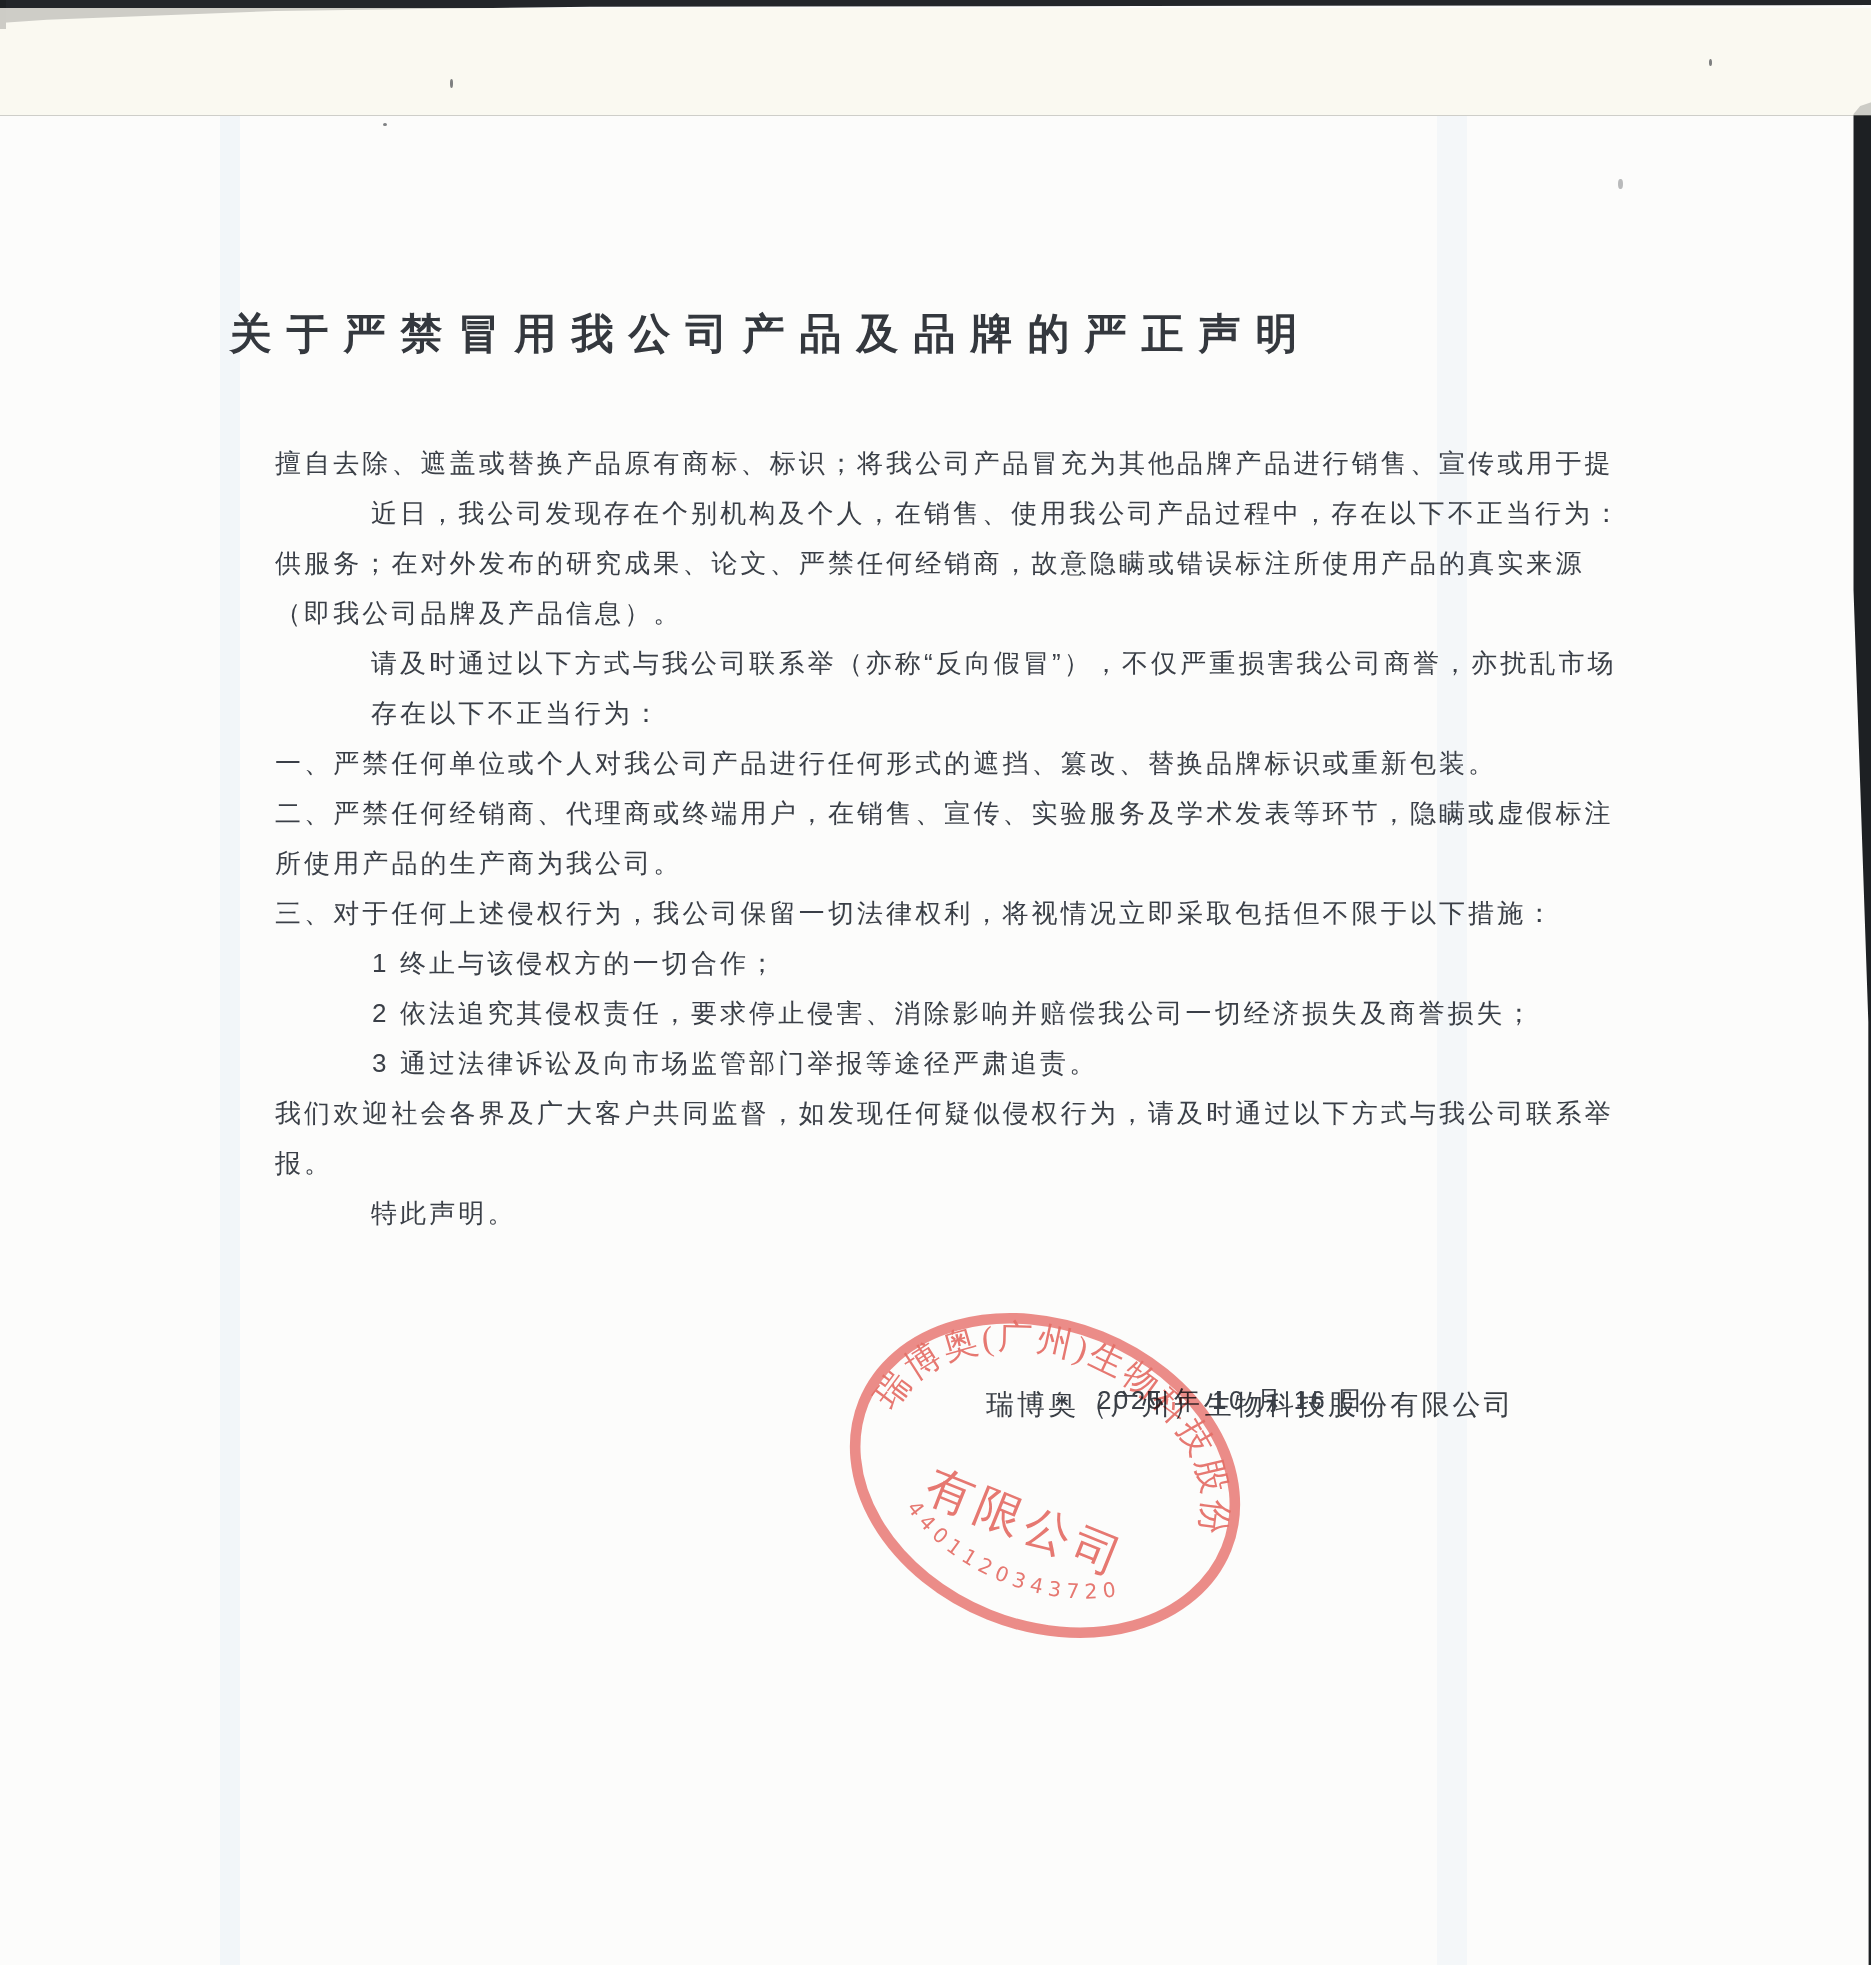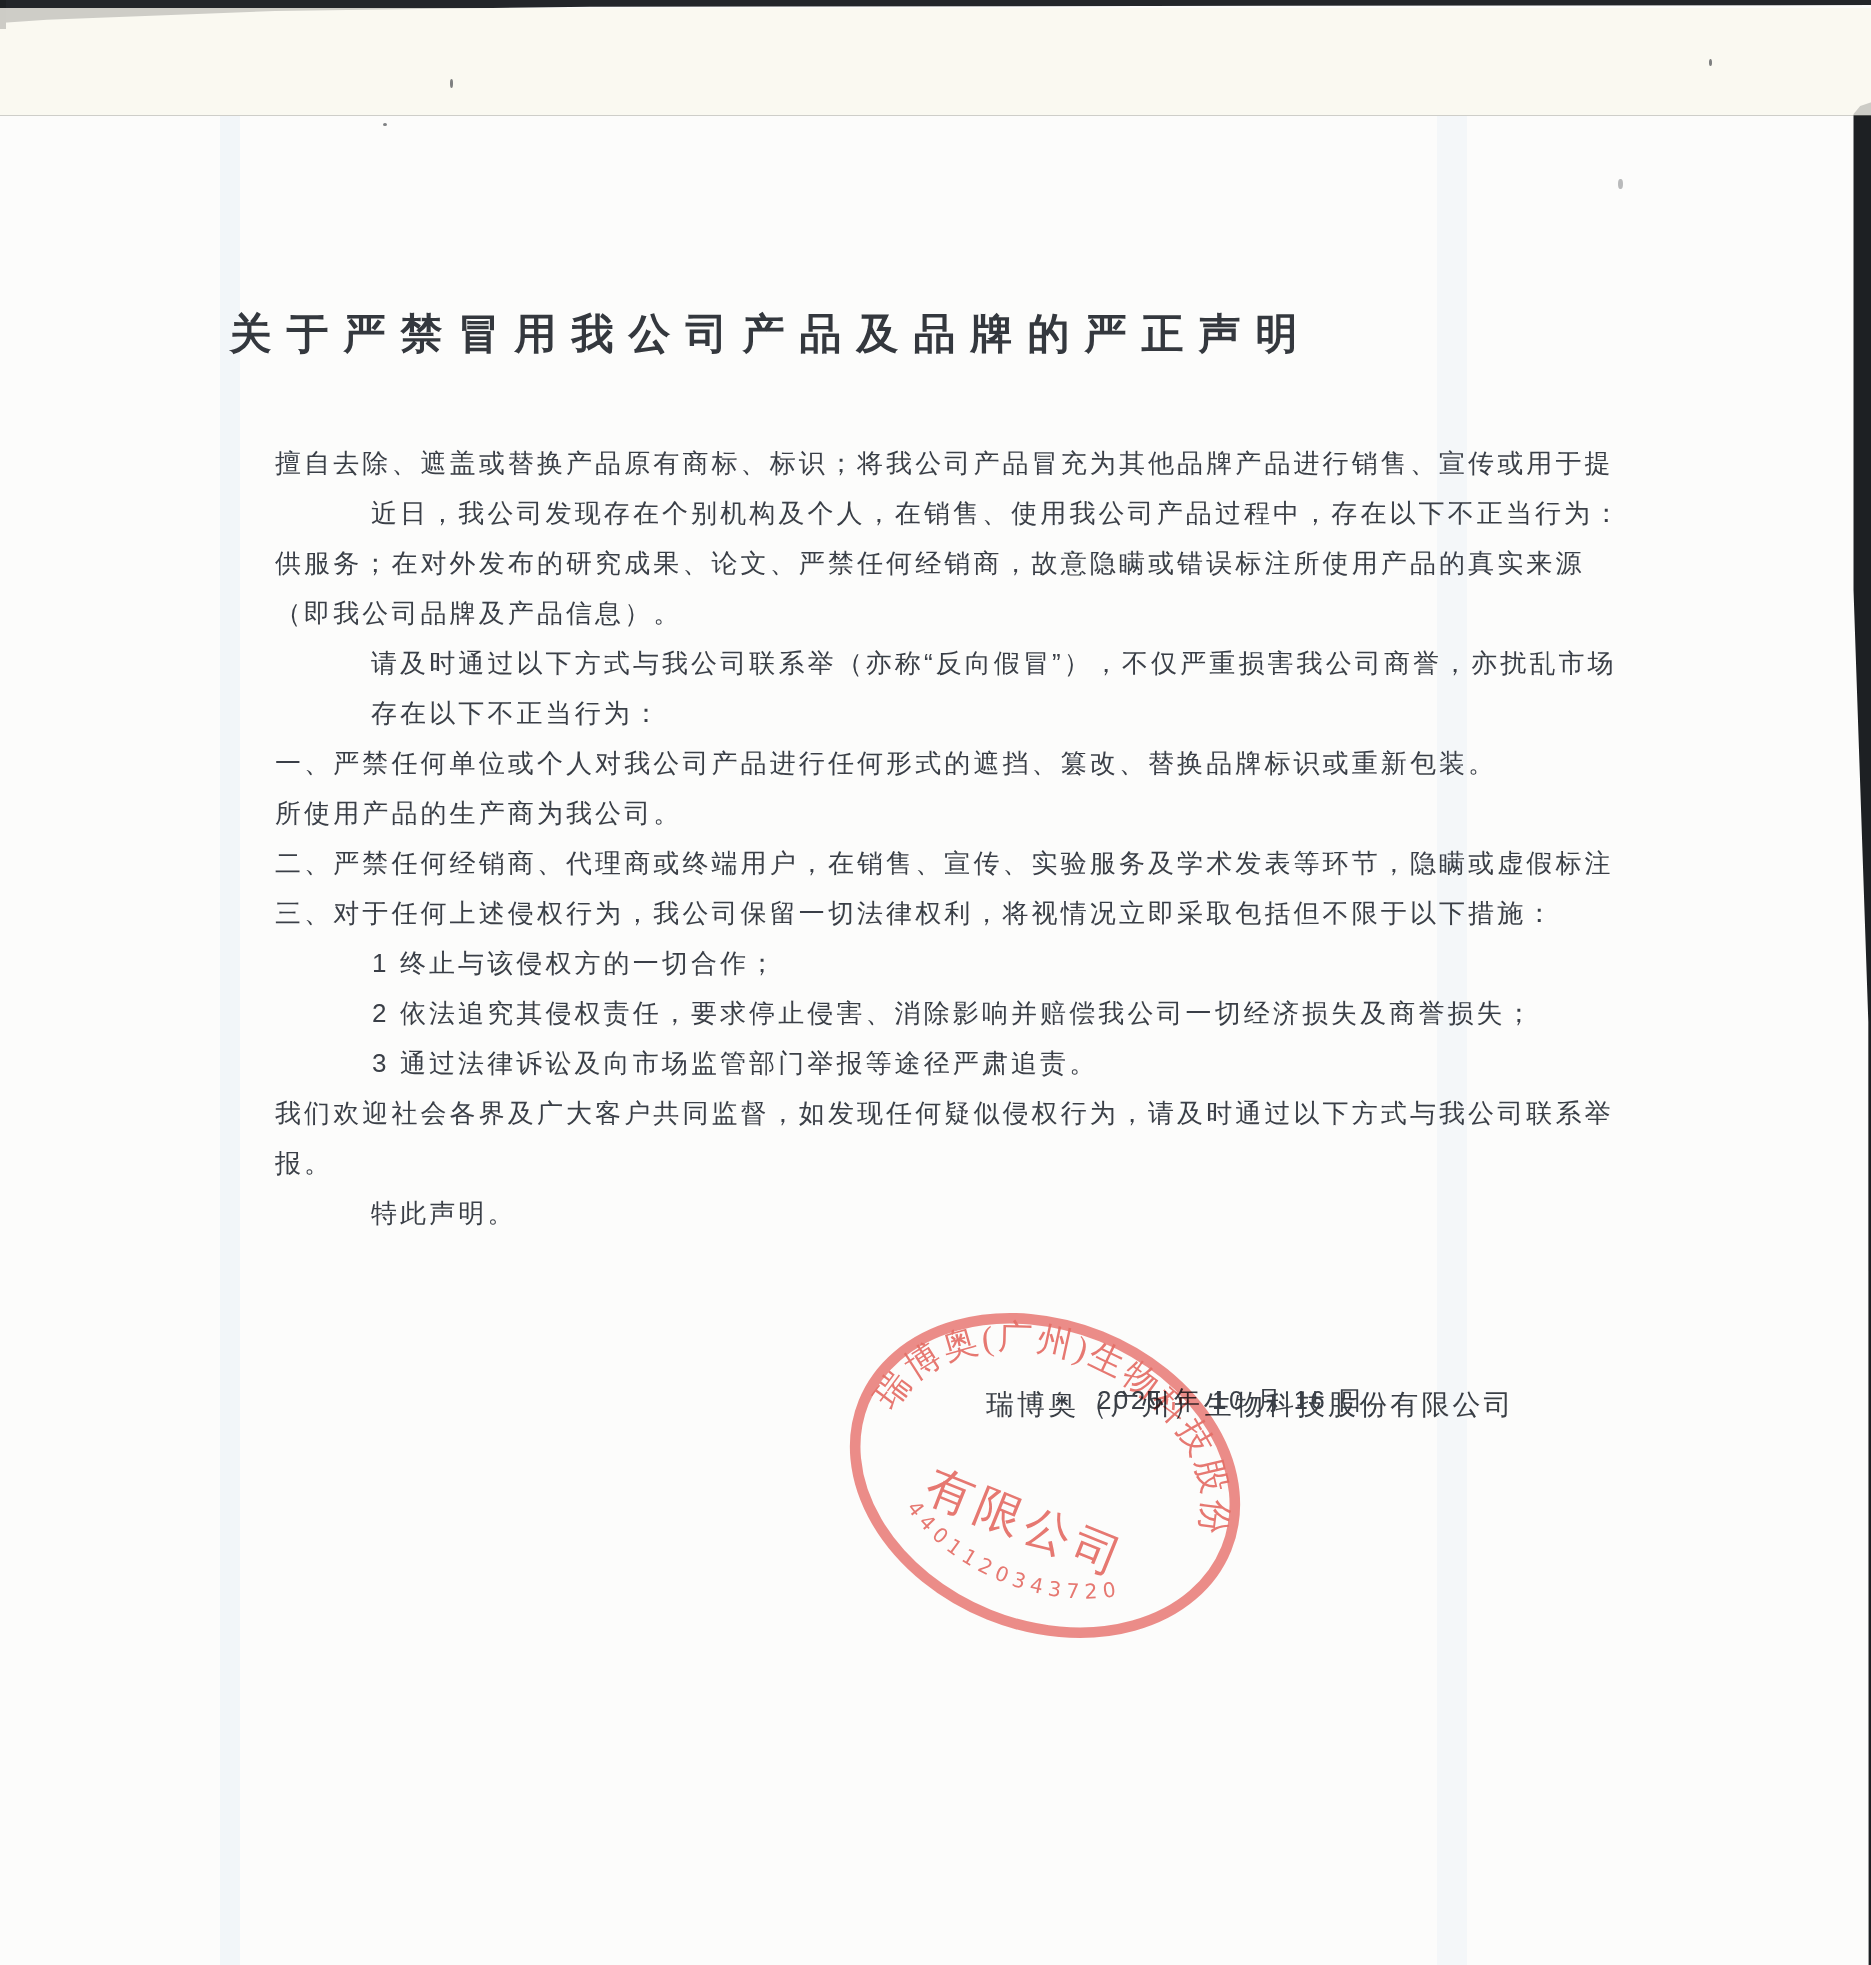--- a/index.html
+++ b/index.html
@@ -68,22 +68,22 @@
 <div class="doc-title">关于严禁冒用我公司产品及品牌的严正声明</div>
 
 <div class="body-block" id="body-lines">
     <div class="body-line">擅自去除、遮盖或替换产品原有商标、标识；将我公司产品冒充为其他品牌产品进行销售、宣传或用于提</div>
     <div class="body-line indent">近日，我公司发现存在个别机构及个人，在销售、使用我公司产品过程中，存在以下不正当行为：</div>
     <div class="body-line">供服务；在对外发布的研究成果、论文、严禁任何经销商，故意隐瞒或错误标注所使用产品的真实来源</div>
     <div class="body-line">（即我公司品牌及产品信息）。</div>
     <div class="body-line indent">请及时通过以下方式与我公司联系举（亦称“反向假冒”），不仅严重损害我公司商誉，亦扰乱市场</div>
     <div class="body-line indent">存在以下不正当行为：</div>
     <div class="body-line">一、严禁任何单位或个人对我公司产品进行任何形式的遮挡、篡改、替换品牌标识或重新包装。</div>
+    <div class="body-line">二、严禁任何经销商、代理商或终端用户，在销售、宣传、实验服务及学术发表等环节，隐瞒或虚假标注</div>
     <div class="body-line">所使用产品的生产商为我公司。</div>
-    <div class="body-line">二、严禁任何经销商、代理商或终端用户，在销售、宣传、实验服务及学术发表等环节，隐瞒或虚假标注</div>
     <div class="body-line">三、对于任何上述侵权行为，我公司保留一切法律权利，将视情况立即采取包括但不限于以下措施：</div>
     <div class="body-line sub">1 终止与该侵权方的一切合作；</div>
     <div class="body-line sub">2 依法追究其侵权责任，要求停止侵害、消除影响并赔偿我公司一切经济损失及商誉损失；</div>
     <div class="body-line sub">3 通过法律诉讼及向市场监管部门举报等途径严肃追责。</div>
     <div class="body-line">我们欢迎社会各界及广大客户共同监督，如发现任何疑似侵权行为，请及时通过以下方式与我公司联系举</div>
     <div class="body-line">报。</div>
     <div class="body-line indent">特此声明。</div>
   </div>
 
 <div class="sig-company">瑞博奥（广州）生物科技股份有限公司</div>

